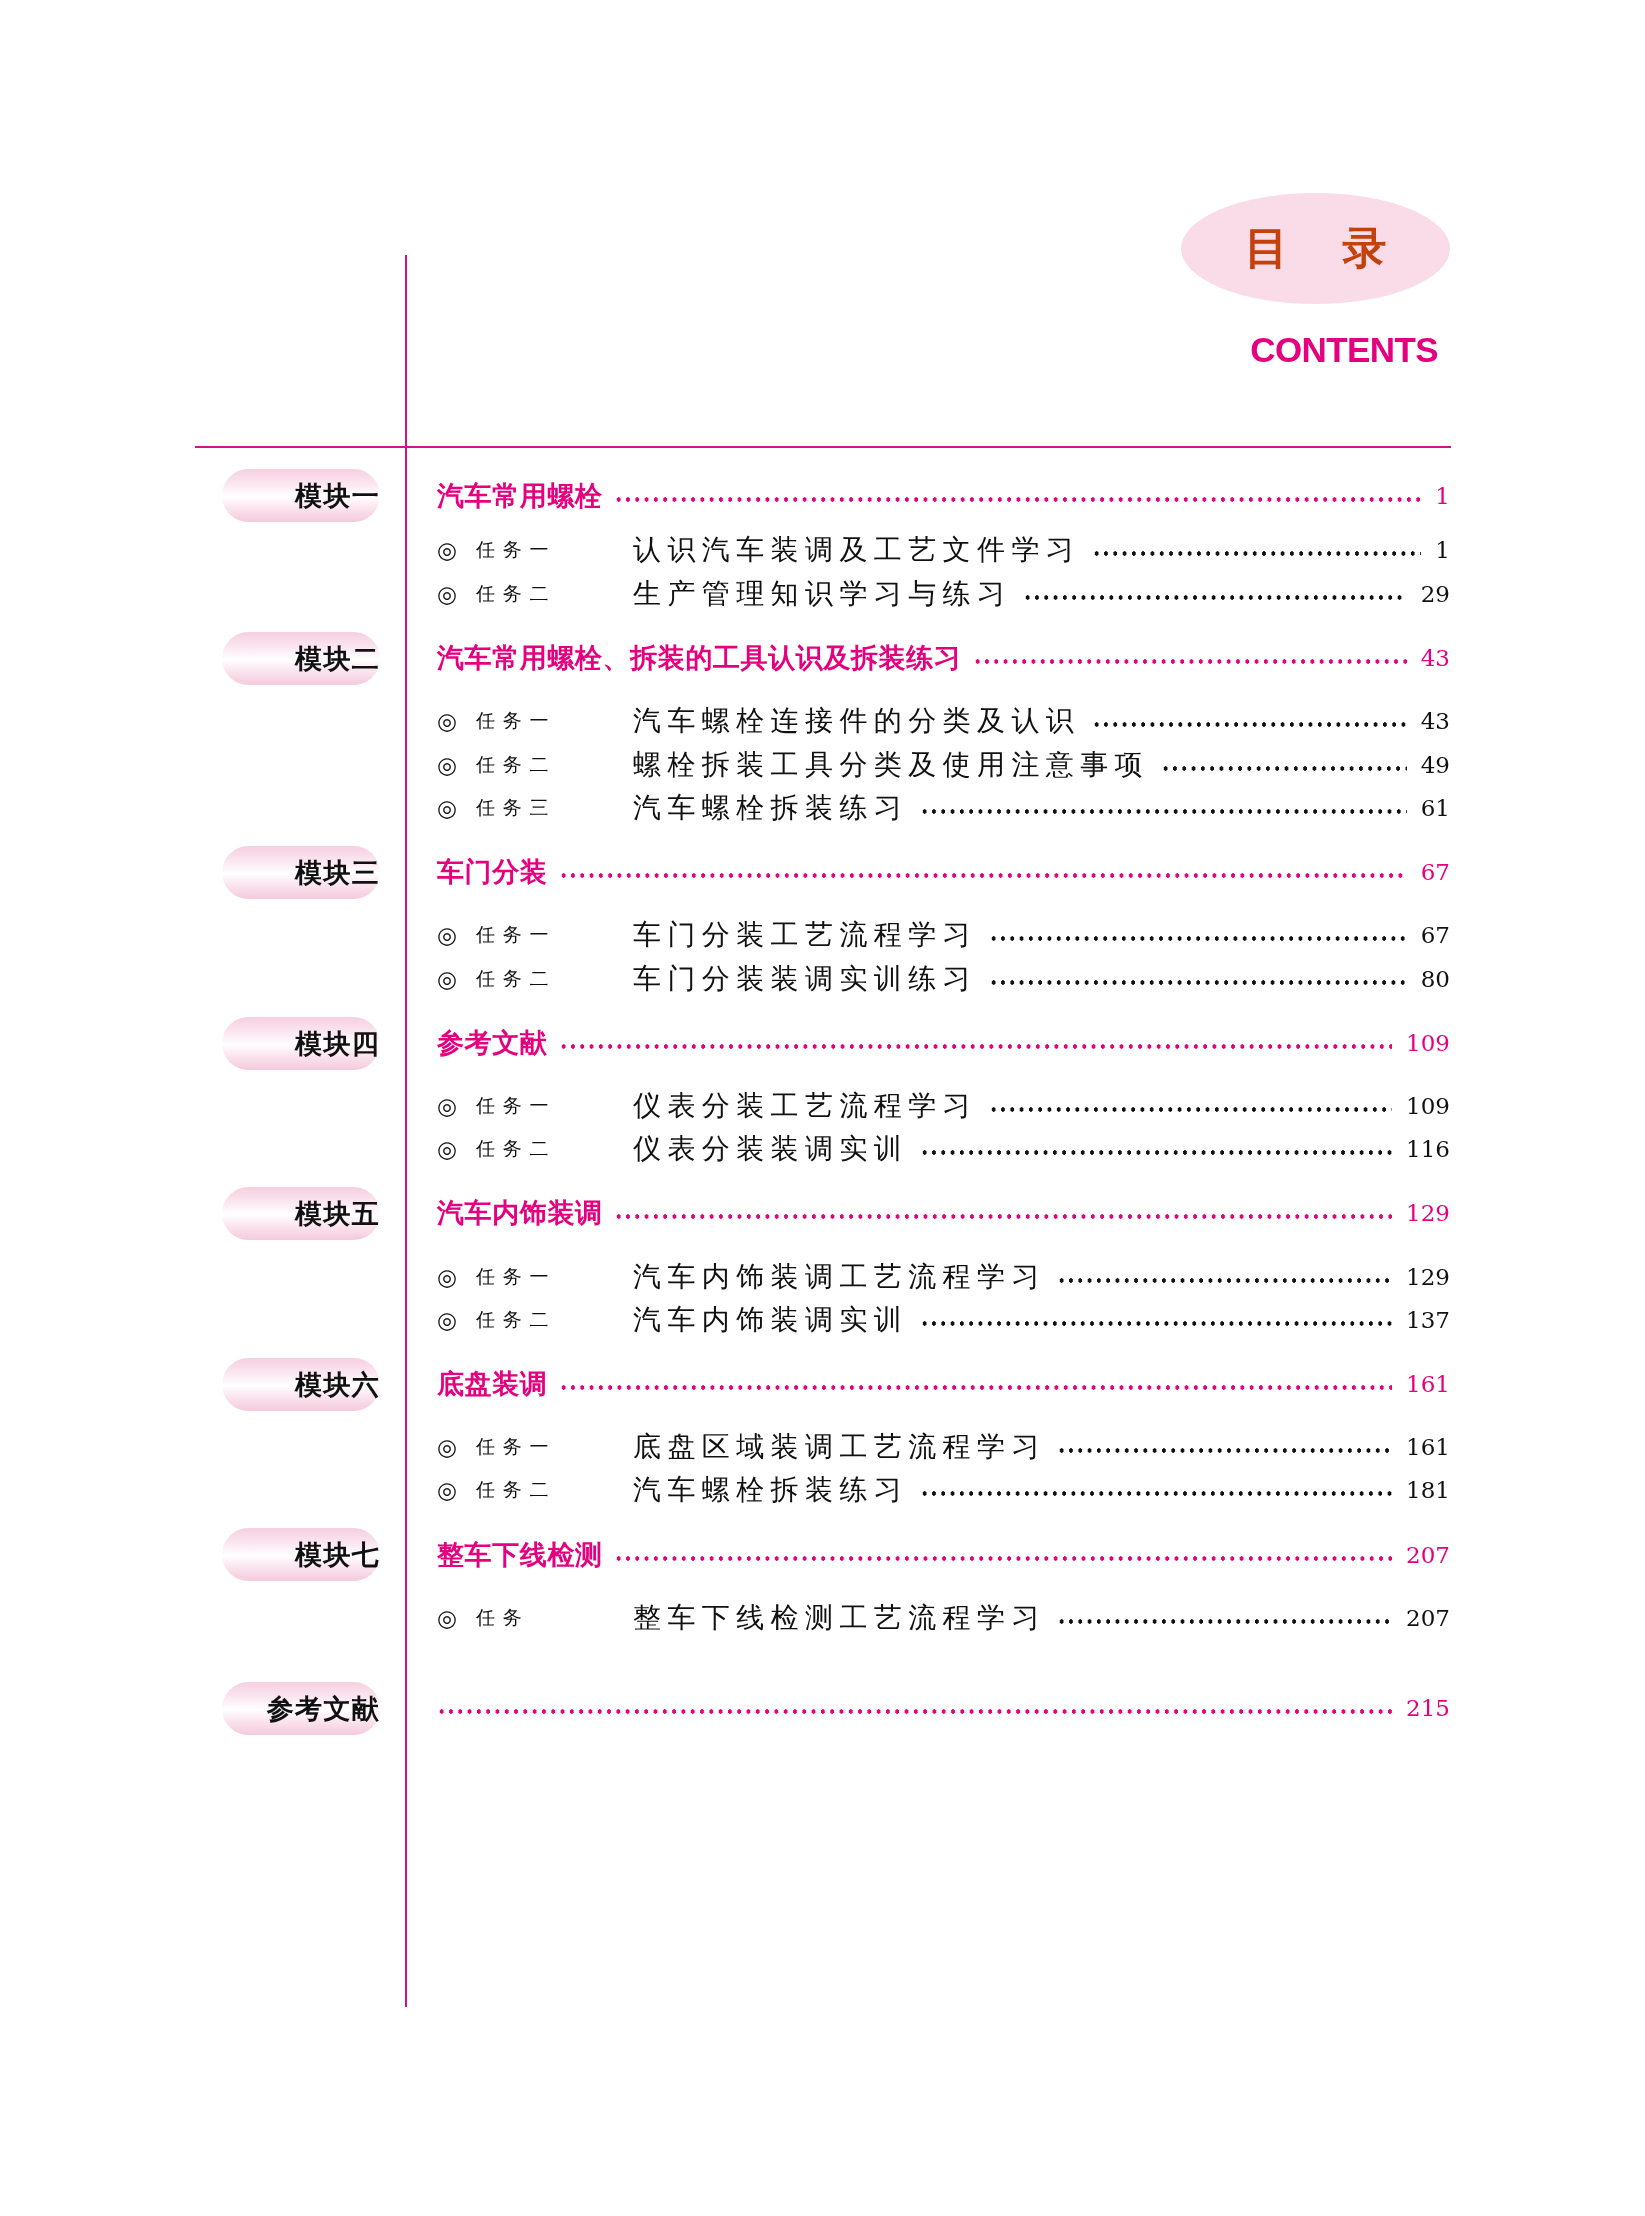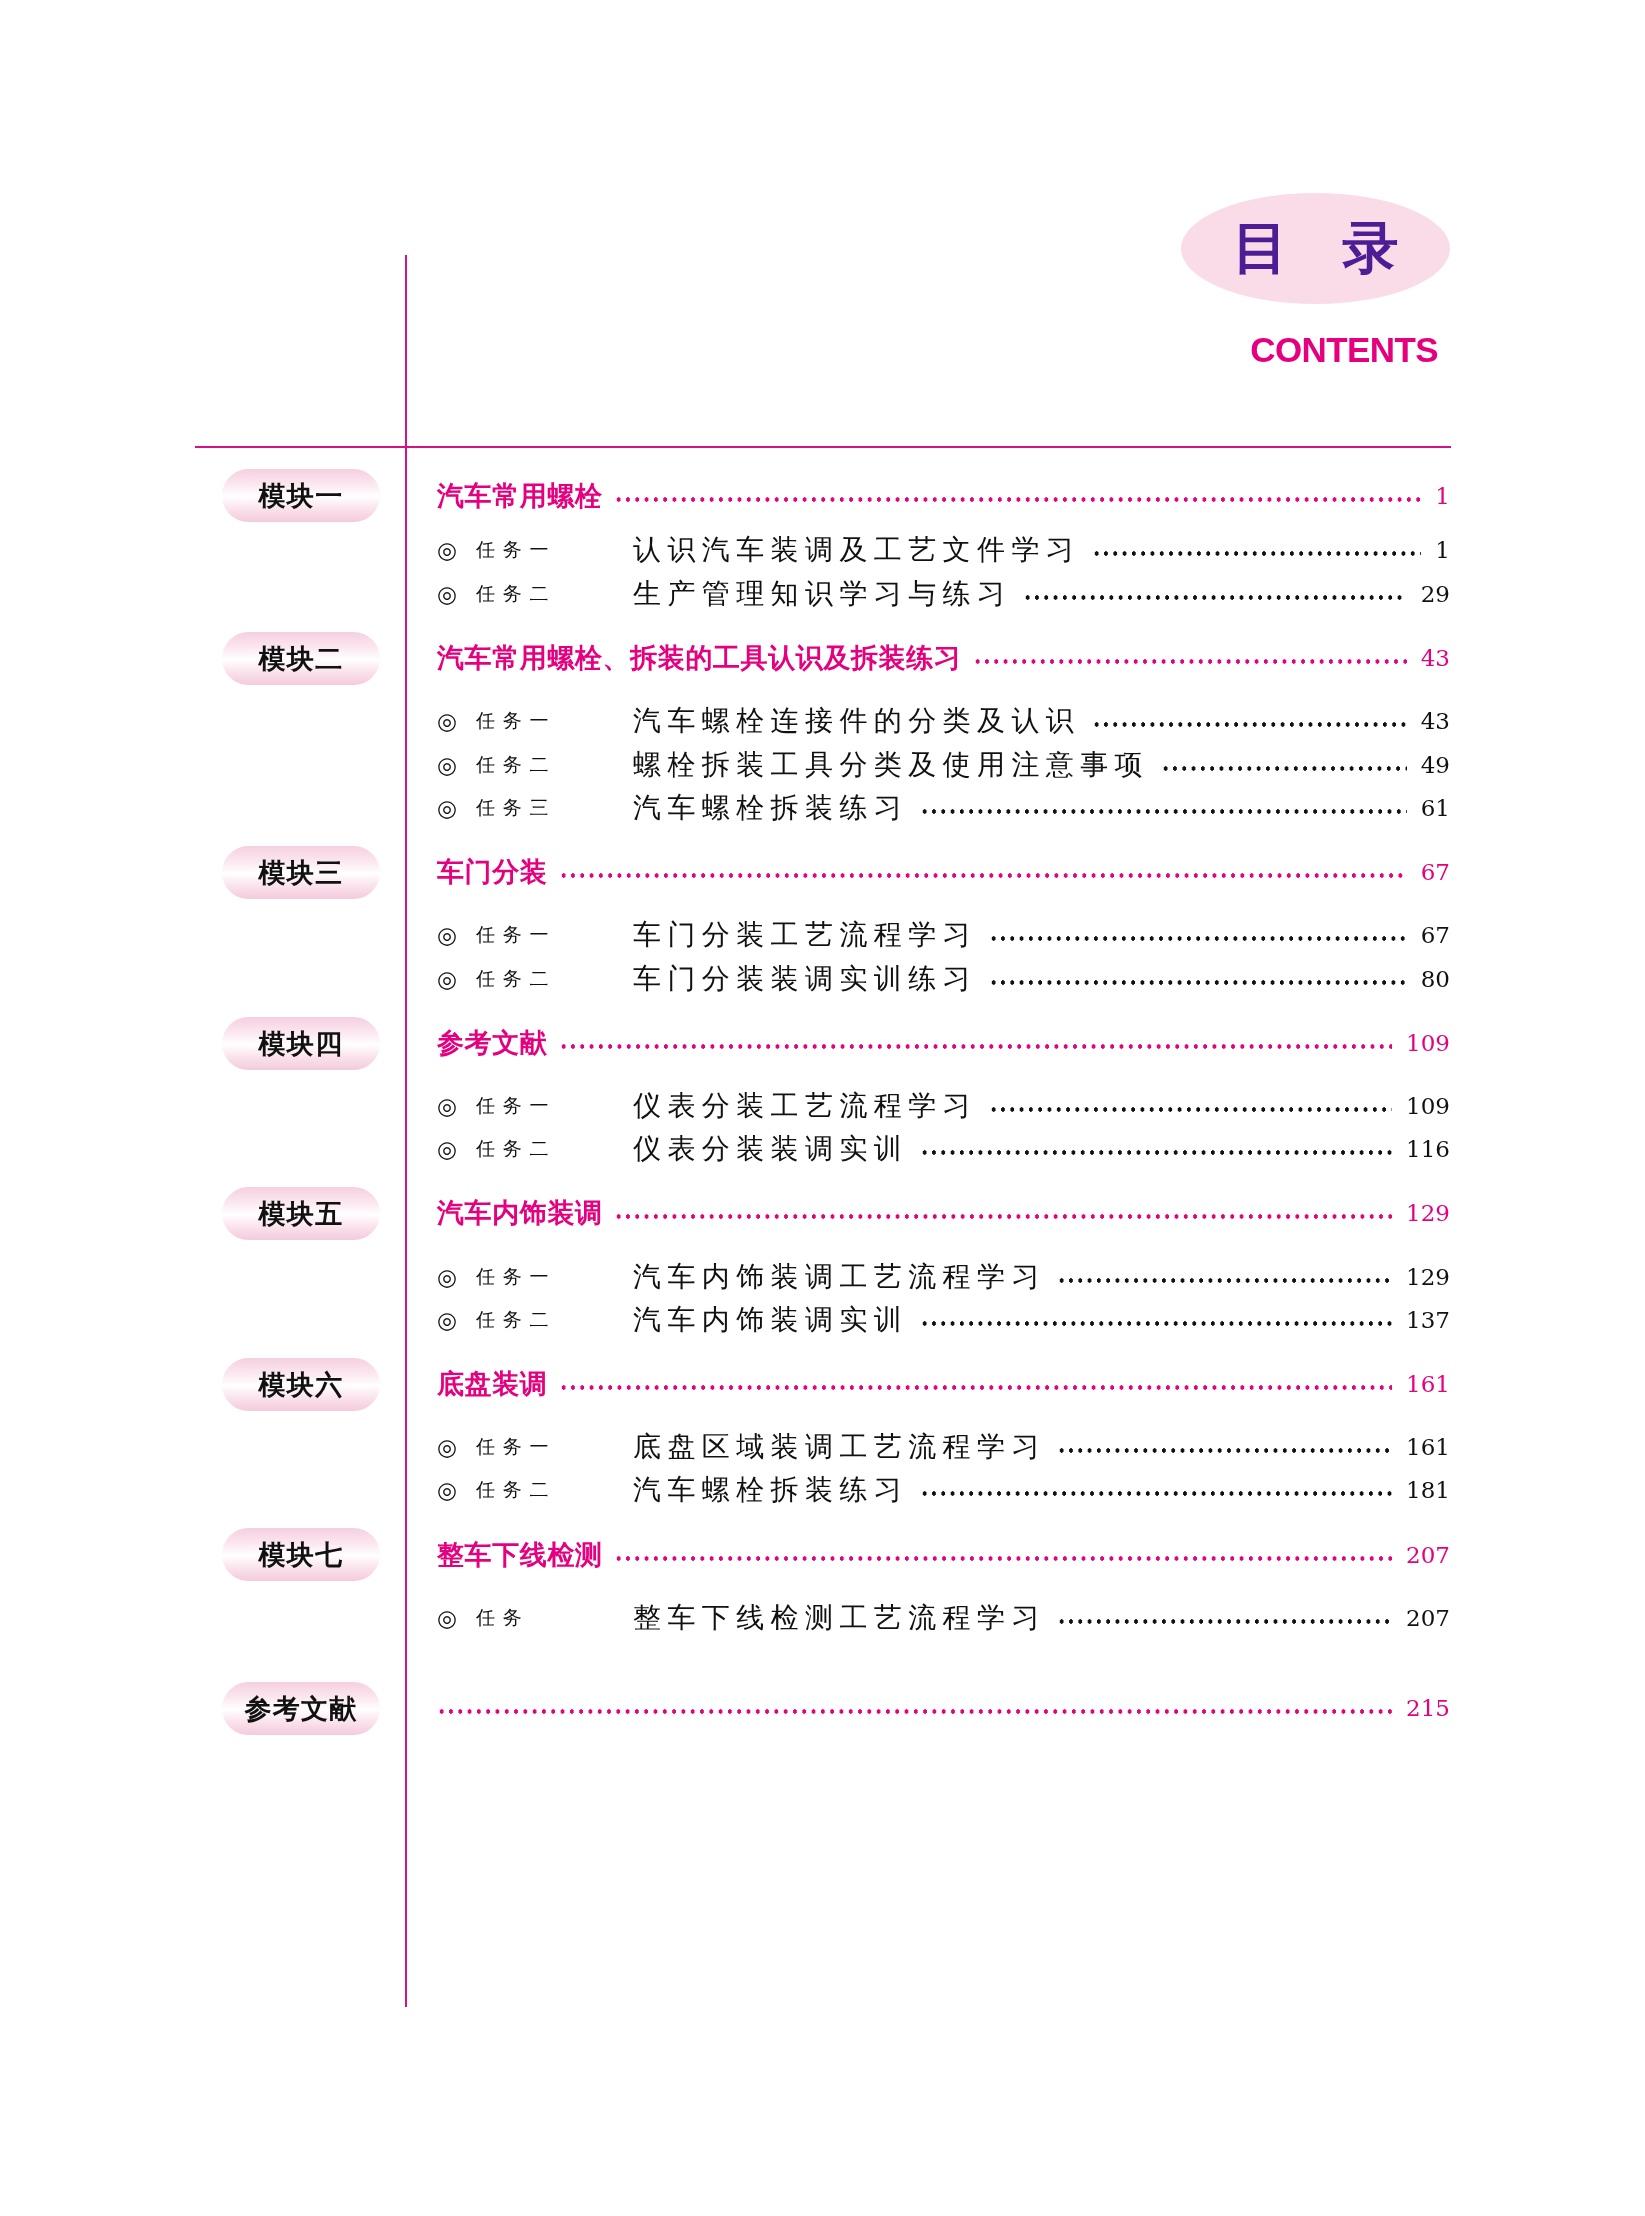--- a/index.html
+++ b/index.html
@@ -3,27 +3,27 @@
 <meta charset="utf-8">
 <style>
   html, body { margin: 0; padding: 0; background: #ffffff; }
   body { width: 1645px; height: 2216px; position: relative; overflow: hidden;
          font-family: "DejaVu Sans", "Liberation Sans", sans-serif; color: #111; }
   .vline { position: absolute; left: 405px; top: 255px; width: 1.9px; height: 1752px; background: #D4138A; }
   .hline { position: absolute; left: 195px; top: 446px; width: 1256px; height: 1.9px; background: #D4138A; }
 
   .title-ellipse { position: absolute; left: 1181px; top: 193px; width: 269px; height: 111px;
                    border-radius: 50%; background: #F9DCE8; display: flex; align-items: center; justify-content: center; }
-  .title-cn { font-family: "DejaVu Sans", sans-serif; font-weight: bold; font-size: 56px; color: #4c1d95; letter-spacing: 54px; margin-right: -54px; }
+  .title-cn { font-family: "DejaVu Sans", sans-serif; font-weight: bold; font-size: 44px; color: #c2410c; letter-spacing: 54px; margin-right: -54px; }
   .title-en { position: absolute; left: 1206px; top: 330px; width: 232px; text-align: right;
               font-family: "Liberation Sans", sans-serif; font-weight: bold; font-size: 35px; color: #E4007F; letter-spacing: -0.6px; }
 
   .pill { position: absolute; left: 222px; width: 158px; height: 53px; border-radius: 26.4px;
           background: linear-gradient(to bottom, #F6CFE0 0%, #FBE8F1 30%, #FFFFFF 52%, #FBE6EF 72%, #F4CADC 100%);
-          display: flex; align-items: center; justify-content: center; }
+          display: flex; align-items: center; justify-content: flex-end; }
   .pill span { font-family: "DejaVu Sans", sans-serif; font-weight: bold; font-size: 27px; color: #111; letter-spacing: 1.3px; }
 
   .row { position: absolute; left: 437px; width: 1013px; height: 36px; display: flex; align-items: center; }
   .row.module { color: #E4007F; }
   .row .mtitle { font-family: "DejaVu Sans", sans-serif; font-weight: bold; font-size: 27px; white-space: nowrap; letter-spacing: 0.6px; }
   .row .bullet { font-size: 23px; width: 39px; flex: none; font-family: "DejaVu Sans", sans-serif; }
   .row .tlabel { font-family: "DejaVu Serif", serif; font-size: 19px; letter-spacing: 7.7px; width: 119px; flex: none; white-space: nowrap; }
   .row .ttitle { font-family: Liberation Sans, sans-serif; font-size: 28px; letter-spacing: 6.4px; white-space: nowrap; margin-left: 38px; }
   .leader { flex: 1; height: 5.2px; margin: 0 14px 0 11.6px; align-self: center;
             background-image: radial-gradient(circle, currentColor 2.1px, transparent 2.3px);

